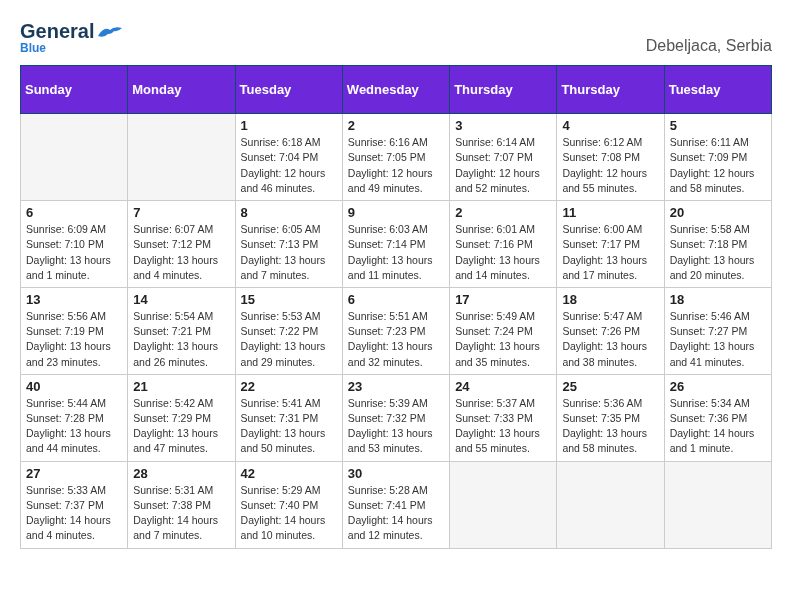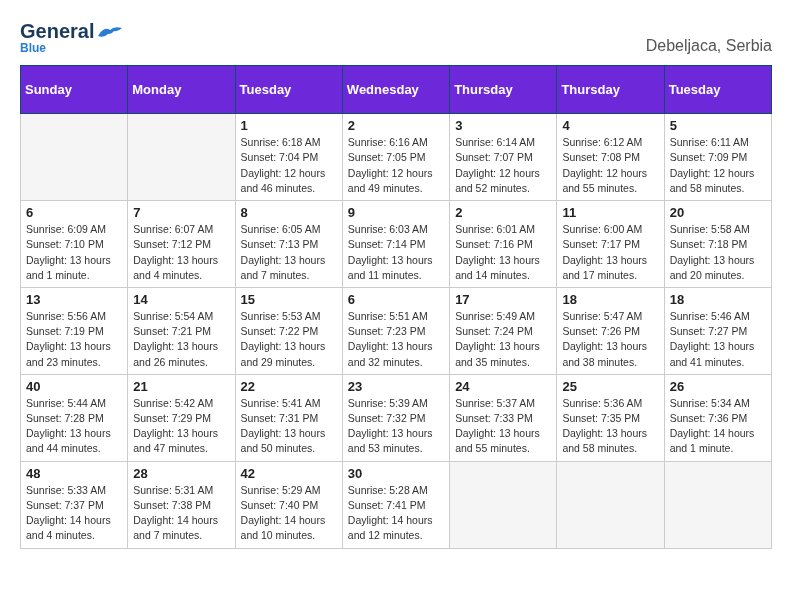--- a/index.html
+++ b/index.html
@@ -219,21 +219,21 @@
           <div class="day-num">25</div>
           <div class="day-info">Sunrise: 5:36 AM<br>Sunset: 7:35 PM<br>Daylight: 13 hours and 58 minutes.</div>
         </td>
         <td>
           <div class="day-num">26</div>
           <div class="day-info">Sunrise: 5:34 AM<br>Sunset: 7:36 PM<br>Daylight: 14 hours and 1 minute.</div>
         </td>
       </tr>
       <tr class="week-row">
         <td>
-          <div class="day-num">48</div>
+          <div class="day-num">27</div>
           <div class="day-info">Sunrise: 5:33 AM<br>Sunset: 7:37 PM<br>Daylight: 14 hours and 4 minutes.</div>
         </td>
         <td>
           <div class="day-num">28</div>
           <div class="day-info">Sunrise: 5:31 AM<br>Sunset: 7:38 PM<br>Daylight: 14 hours and 7 minutes.</div>
         </td>
         <td>
           <div class="day-num">42</div>
           <div class="day-info">Sunrise: 5:29 AM<br>Sunset: 7:40 PM<br>Daylight: 14 hours and 10 minutes.</div>
         </td>

